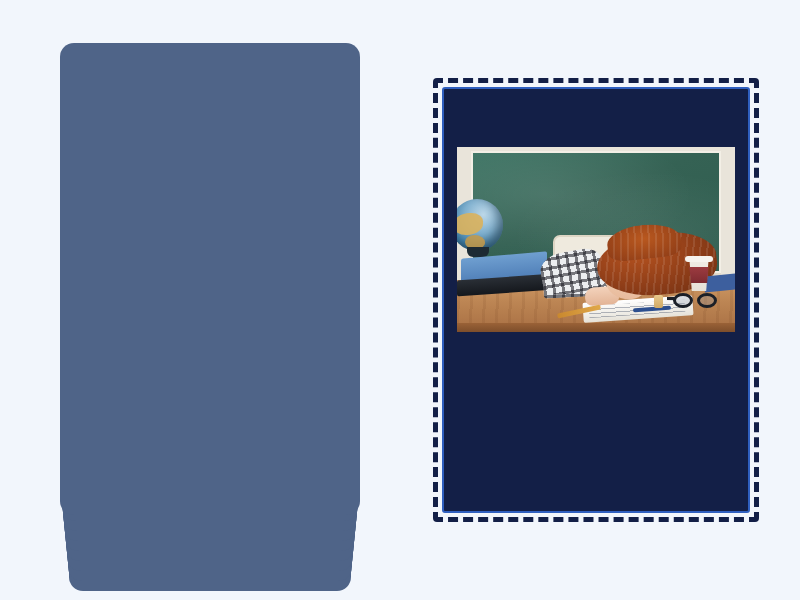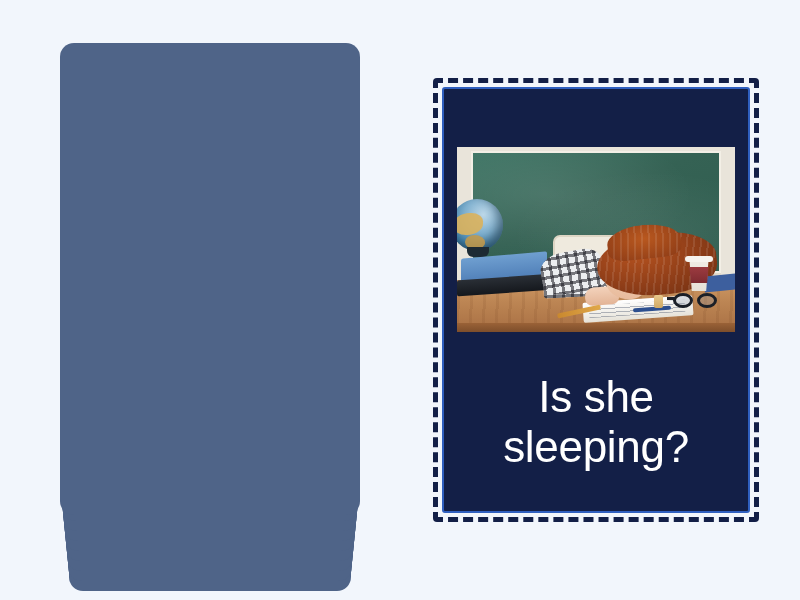--- a/index.html
+++ b/index.html
@@ -414,20 +414,17 @@
         <div class="ph-folder"></div>
         <div class="ph-cup"></div>
         <div class="ph-cup-band"></div>
         <div class="ph-cup-lid"></div>
         <div class="ph-eraser"></div>
         <div class="ph-glasses-l"></div>
         <div class="ph-glasses-r"></div>
         <div class="ph-glasses-bridge"></div>
       </div>
 
-      <div class="caption">
-        <div class="caption-text">Is she sleeping?</div>
-      </div>
 
     </div>
   </div>
 
 </div>
 
 </body></html>

